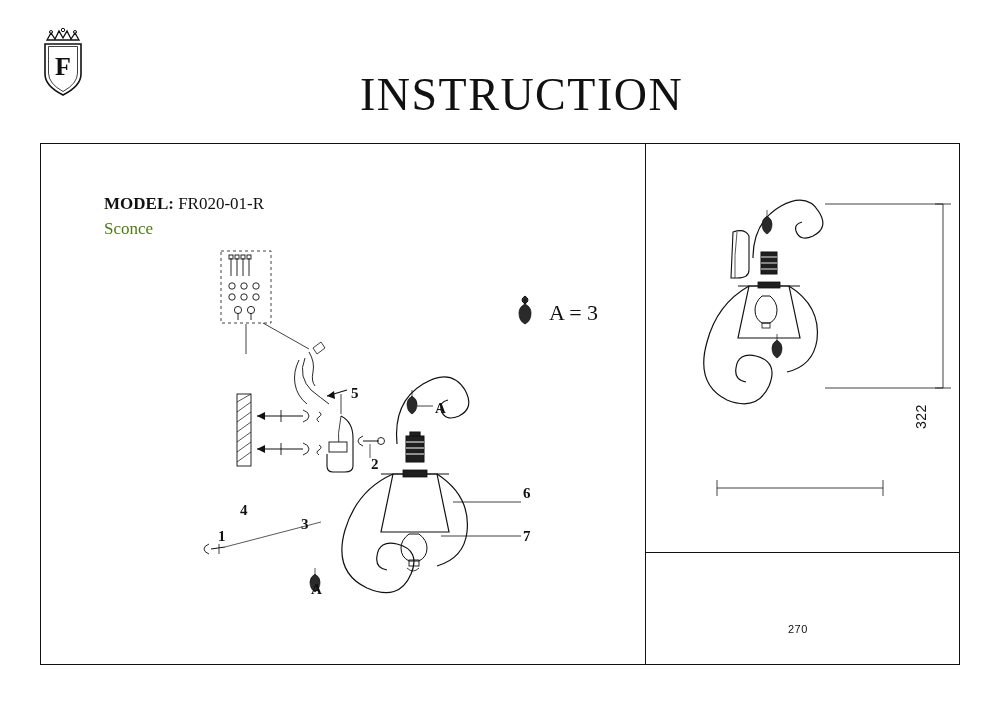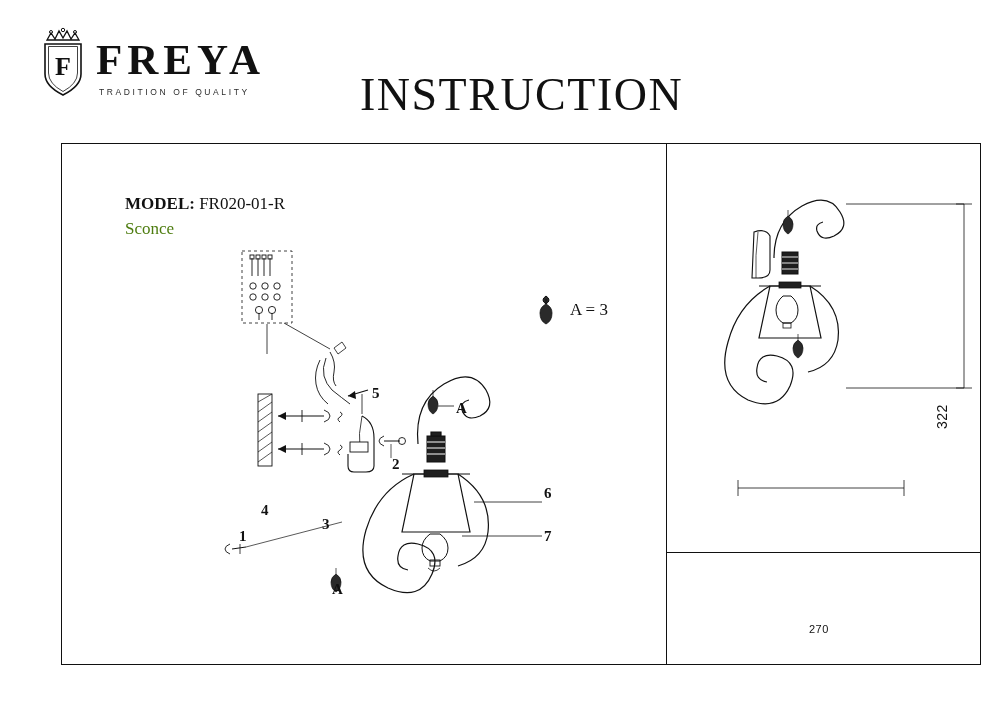--- a/index.html
+++ b/index.html
@@ -73,21 +73,20 @@
 
   
   .frame {
     position: absolute;
     left: 40px;
     top: 143px;
     width: 920px;
     height: 522px;
     border: 1px solid #111;
     box-sizing: border-box;
-    margin-left: 21px;
   }
   .v-divider {
     position: absolute;
     left: 604px;
     top: 0;
     width: 1px;
     height: 520px;
     background: #111;
   }
   .h-divider {
@@ -116,21 +115,21 @@
     top: 75px;
     font-family: "Liberation Serif", serif;
     font-size: 17px;
     color: #4d7c0f;
   }
   .a-equals {
     position: absolute;
     left: 508px;
     top: 156px;
     font-family: "Liberation Serif", serif;
-    font-size: 17px;
+    font-size: 22px;
     color: #111;
     text-align: center;
   }
 
   
   .callout {
     position: absolute;
     font-family: "Liberation Serif", serif;
     font-size: 15px;
     font-weight: bold;
@@ -173,24 +172,20 @@
       <div class="crest">
         <svg width="46" height="72" viewBox="0 0 46 72">
           <path d="M5 18 L5 48 Q5 60 23 69 Q41 60 41 48 L41 18 Z" fill="none" stroke="#111" stroke-width="1.6"></path>
           <path d="M8.5 20.5 L8.5 47 Q8.5 57.5 23 65.5 Q37.5 57.5 37.5 47 L37.5 20.5 Z" fill="none" stroke="#111" stroke-width="0.8"></path>
           <path d="M7 14 L11 7 L15 13 L19 5 L23 12 L27 5 L31 13 L35 7 L39 14 Z" fill="none" stroke="#111" stroke-width="1.3"></path>
           <circle cx="11" cy="6" r="1.5" fill="none" stroke="#111" stroke-width="1"></circle>
           <circle cx="23" cy="4" r="1.7" fill="none" stroke="#111" stroke-width="1"></circle>
           <circle cx="35" cy="6" r="1.5" fill="none" stroke="#111" stroke-width="1"></circle>
           <text x="23" y="49" text-anchor="middle" font-family="Liberation Serif, serif" font-size="26" font-weight="bold" fill="#111">F</text>
         </svg>
-      </div>
-      <div class="brand-text">
-        <div class="brand-name">FREYA</div>
-        <div class="brand-tagline">TRADITION OF QUALITY</div>
       </div>
     </div>
 
     <div class="instruction-title">INSTRUCTION</div>
   </div>
 
   <div class="frame">
     <div class="v-divider"></div>
     <div class="h-divider"></div>
 

